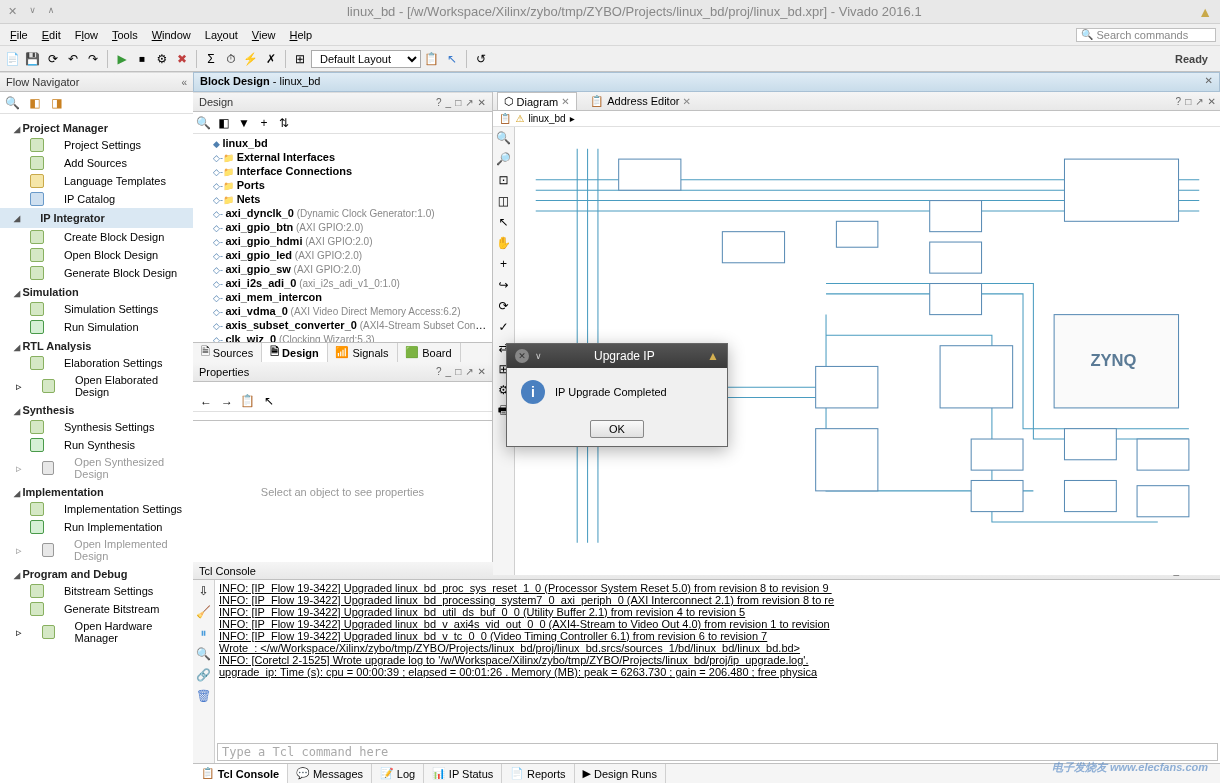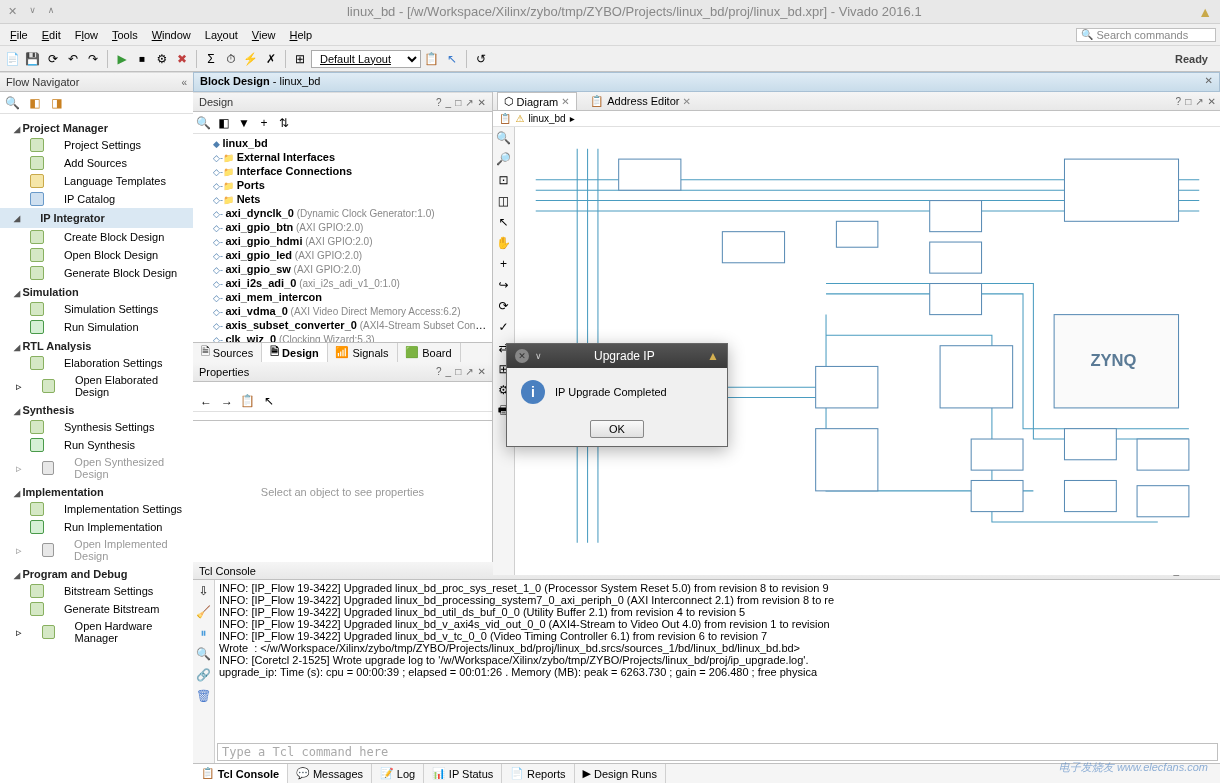--- a/index.html
+++ b/index.html
@@ -9,21 +9,21 @@
 .titlebar .title { flex: 1; text-align: center; font-size: 13px; }
 .titlebar .logo { color: #c9a94a; font-size: 14px; }
 .menubar { height: 22px; background: #f0f0f0; display: flex; align-items: center; padding: 0 4px; gap: 2px; border-bottom: 1px solid #d8d8d8; }
 .menubar .menu { padding: 2px 6px; cursor: pointer; }
 .menubar .menu u { text-decoration: underline; }
 .menubar .search { margin-left: auto; border: 1px solid #c0c0c0; padding: 1px 4px; width: 140px; height: 14px; background: #fff; display:flex; align-items:center; color:#888; }
 .menubar .search::before { content: "🔍"; font-size: 10px; margin-right: 3px; }
 .toolbar { height: 26px; background: #f0f0f0; display: flex; align-items: center; padding: 0 4px; gap: 2px; border-bottom: 1px solid #c0c0c0; }
 .tb-sep { width: 1px; height: 18px; background: #c0c0c0; margin: 0 3px; }
 .tb-btn { width: 18px; height: 18px; display: inline-flex; align-items: center; justify-content: center; font-size: 12px; cursor: pointer; }
-.layout-sel { border: 1px solid #aaa; background: #fff; padding: 1px 4px; height: 18px; width: 110px; font-size: 11px; text-decoration: underline; }
+.layout-sel { border: 1px solid #aaa; background: #fff; padding: 1px 4px; height: 18px; width: 110px; font-size: 11px; }
 .status-right { margin-left: auto; padding-right: 8px; font-weight: bold; color: #444; padding-left: 40px; }
 .main { display: flex; height: calc(783px - 24px - 22px - 26px); }
 .navpanel { width: 193px; background: #fff; display: flex; flex-direction: column; }
 .panel-hdr { background: linear-gradient(#f5f5f5,#e8e8e8); height: 20px; padding: 2px 6px; border-bottom: 1px solid #c0c0c0; border-top: 1px solid #ddd; font-size: 11px; color: #333; display:flex; align-items:center; }
 .panel-hdr .ctrl { margin-left: auto; display:flex; gap:4px; color:#666; font-size:10px; }
 .nav-tools { height: 22px; padding: 2px 4px; display:flex; gap:4px; border-bottom:1px solid #e0e0e0; }
 .nav-tree { flex:1; overflow:auto; padding: 4px 0; }
 .nav-cat { padding: 4px 6px 2px 14px; font-weight: bold; color: #222; font-size: 11px; }
 .nav-cat::before { content: "◢ "; color:#555; font-size:8px; }
 .nav-item { padding: 2px 4px 2px 30px; display:flex; align-items:center; gap:20px; cursor:pointer; }
@@ -66,36 +66,36 @@
 .src-tab { padding:3px 8px; border-right:1px solid #d0d0d0; cursor:pointer; display:flex; align-items:center; gap:3px; }
 .src-tab.act { background:#fff; font-weight:bold; }
 .props { flex:1; background:#fff; color:#999; display:flex; align-items:center; justify-content:center; border-top:1px solid #c0c0c0; }
 .prop-hdr { height:20px; padding:2px 6px; background:linear-gradient(#f5f5f5,#e8e8e8); border-bottom:1px solid #c0c0c0; font-size:11px; display:flex; align-items:center; }
 .prop-tools { height:22px; padding:2px 4px; display:flex; gap:3px; border-bottom:1px solid #e0e0e0; }
 .tcl { flex:1; display:flex; flex-direction:column; background:#fff; min-height:0; }
 .tcl-hdr { height:18px; background:linear-gradient(#f5f5f5,#e8e8e8); border-bottom:1px solid #c0c0c0; padding:1px 6px; font-size:11px; display:flex; align-items:center; }
 .tcl-body { flex:1; display:flex; min-height:0; }
 .tcl-tools { width:22px; background:#f5f5f5; border-right:1px solid #d0d0d0; display:flex; flex-direction:column; gap:3px; padding:2px; align-items:center; }
 .tcl-text { flex:1; overflow:auto; font-family:monospace; font-size:11px; padding:2px 4px; white-space:nowrap; }
-.tcl-text div { white-space:pre; }
+.tcl-text div { white-space:pre;text-decoration:underline; }
 .tcl-input { height:18px; border:1px solid #c0c0c0; margin:2px; padding:1px 4px; color:#aaa; font-family:monospace; font-size:12px; }
 .btm-tabs { height:20px; background:#f5f5f5; display:flex; border-top:1px solid #c0c0c0; font-size:11px; }
 .btm-tab { padding:3px 8px; border-right:1px solid #d0d0d0; cursor:pointer; display:flex; align-items:center; gap:3px; }
 .btm-tab.act { background:#fff; font-weight:bold; }
 
 .dialog { position:absolute; left:506px; top:343px; width:222px; background:#f0f0f0; border:1px solid #666; box-shadow:0 4px 16px rgba(0,0,0,0.3); }
 .dlg-title { height:24px; background:linear-gradient(#555,#3a3a3a); color:#fff; display:flex; align-items:center; padding:0 8px; font-size:12px; }
 .dlg-title .x { width:14px; height:14px; background:#888; border-radius:50%; display:flex; align-items:center; justify-content:center; color:#333; font-size:9px; margin-right:6px; }
 .dlg-title .t { flex:1; text-align:center; }
 .dlg-title .logo { color:#d4b050; font-size:12px; }
 .dlg-body { padding:12px 14px 8px; display:flex; align-items:center; gap:10px; }
 .dlg-body .i { width:24px; height:24px; border-radius:50%; background:#4a80c0; color:#fff; display:flex; align-items:center; justify-content:center; font-size:14px; font-weight:bold; }
 .dlg-btns { padding:8px; text-align:center; }
 .dlg-btns button { padding:2px 18px; background:linear-gradient(#fafafa,#e0e0e0); border:1px solid #888; border-radius:2px; font-size:11px; }
-.watermark { position:absolute; right:12px; bottom:8px; opacity:0.6; font-size:11px; color:#4a80c0; font-style:italic; }
+.watermark { position:absolute; right:12px; bottom:8px; opacity:0.6; font-size:11px; color:#4a80c0; font-style:italic;font-weight:bold; }
 </style>
 </head>
 <body>
 
 <div class="titlebar">
   <div class="win-btns">
     <span>✕</span>
     <span style="font-size:9px;">∨</span>
     <span style="font-size:9px;">∧</span>
   </div>

